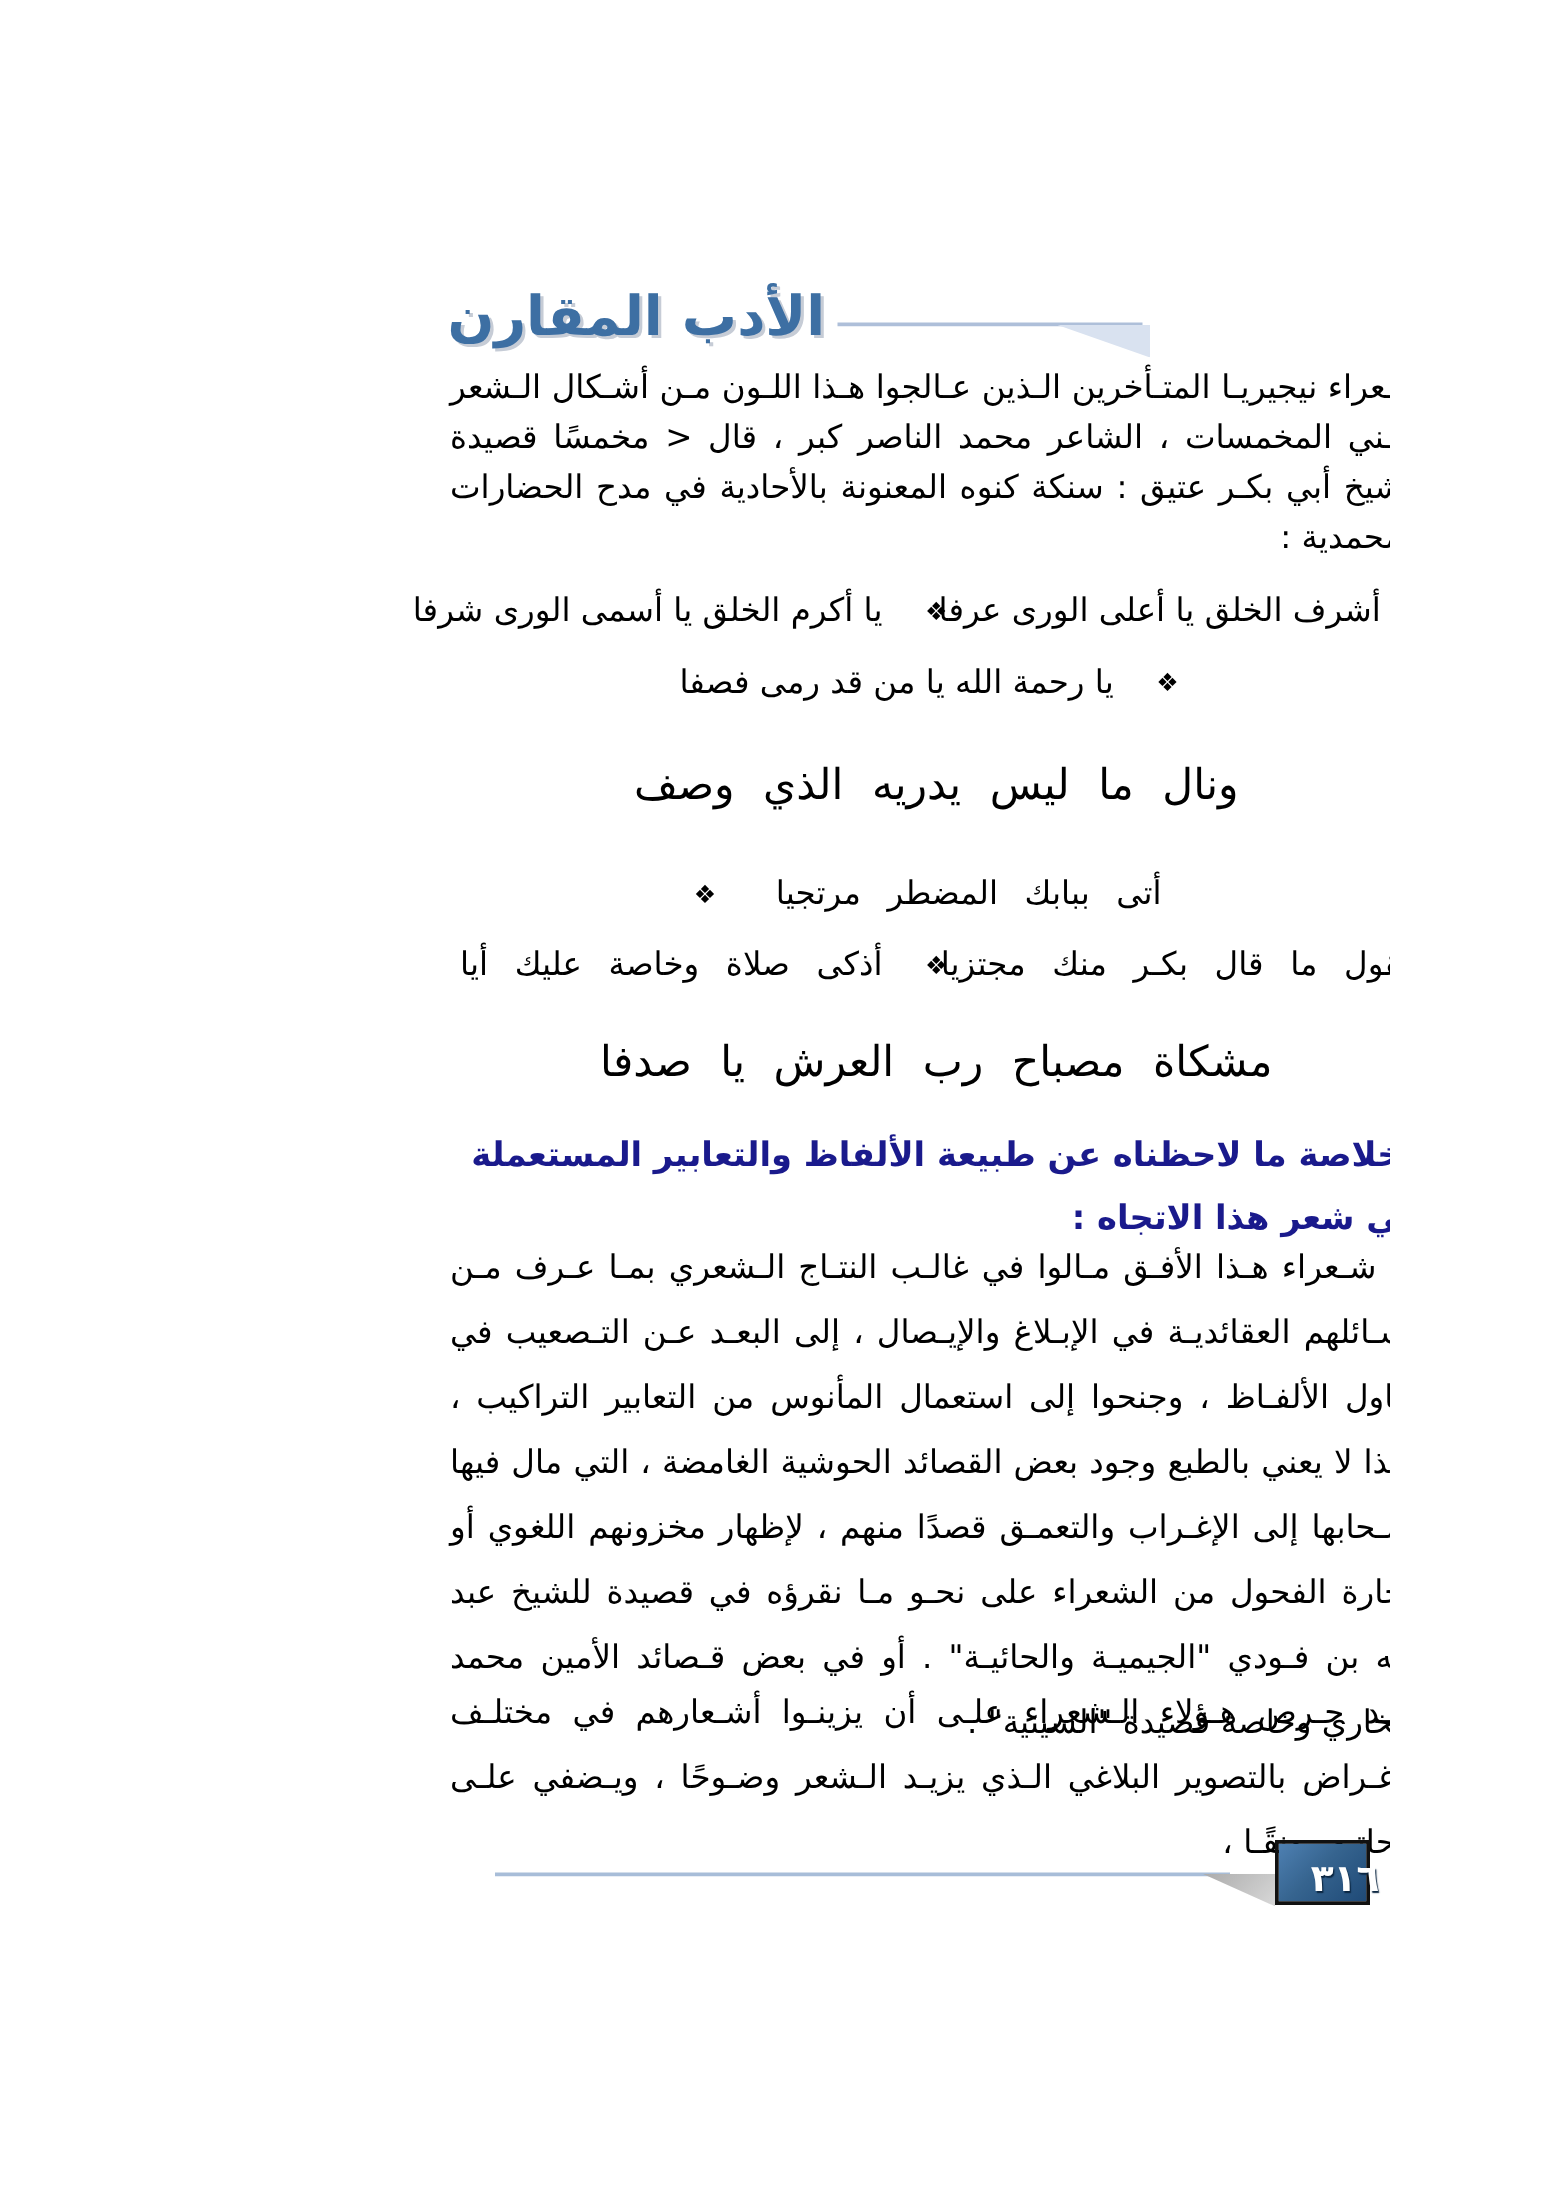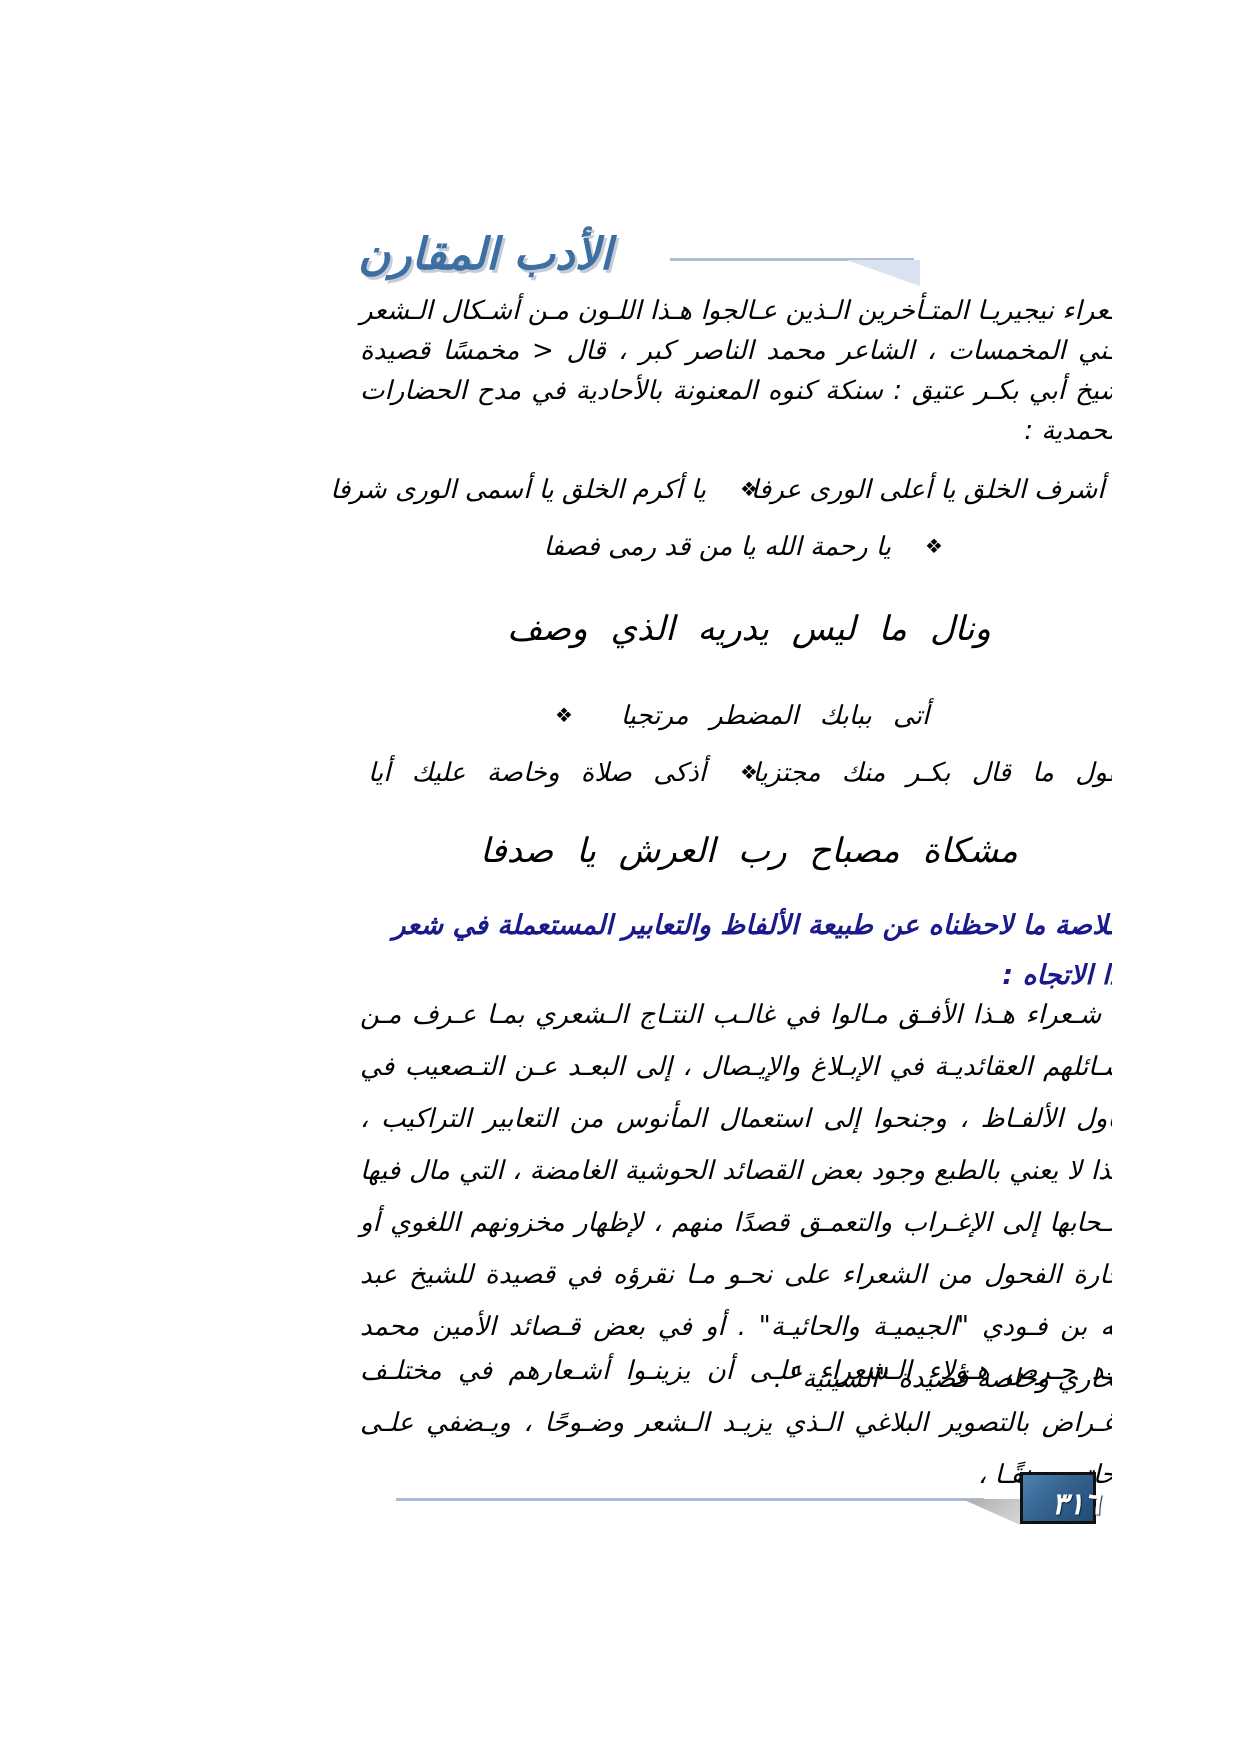--- a/index.html
+++ b/index.html
@@ -3,21 +3,20 @@
 <meta charset="utf-8">
 <style>
   html, body { margin:0; padding:0; background:#ffffff; }
   .page {
     position:relative;
     width:984px; height:1754px;
     margin:0 auto;
     background:#ffffff;
     overflow:hidden;
     font-family:"DejaVu Sans", sans-serif;
-    font-style:italic;
   }
 
   
   .header-row { position:absolute; top:226px; left:230px; width:742px; height:60px; }
   .book-title {
     position:absolute; left:0; top:2px;
     direction:rtl;
     font-size:44px; font-weight:bold;
     color:#3d6fa3;
     text-shadow:2.5px 2.5px 0 #c6ccd6;

